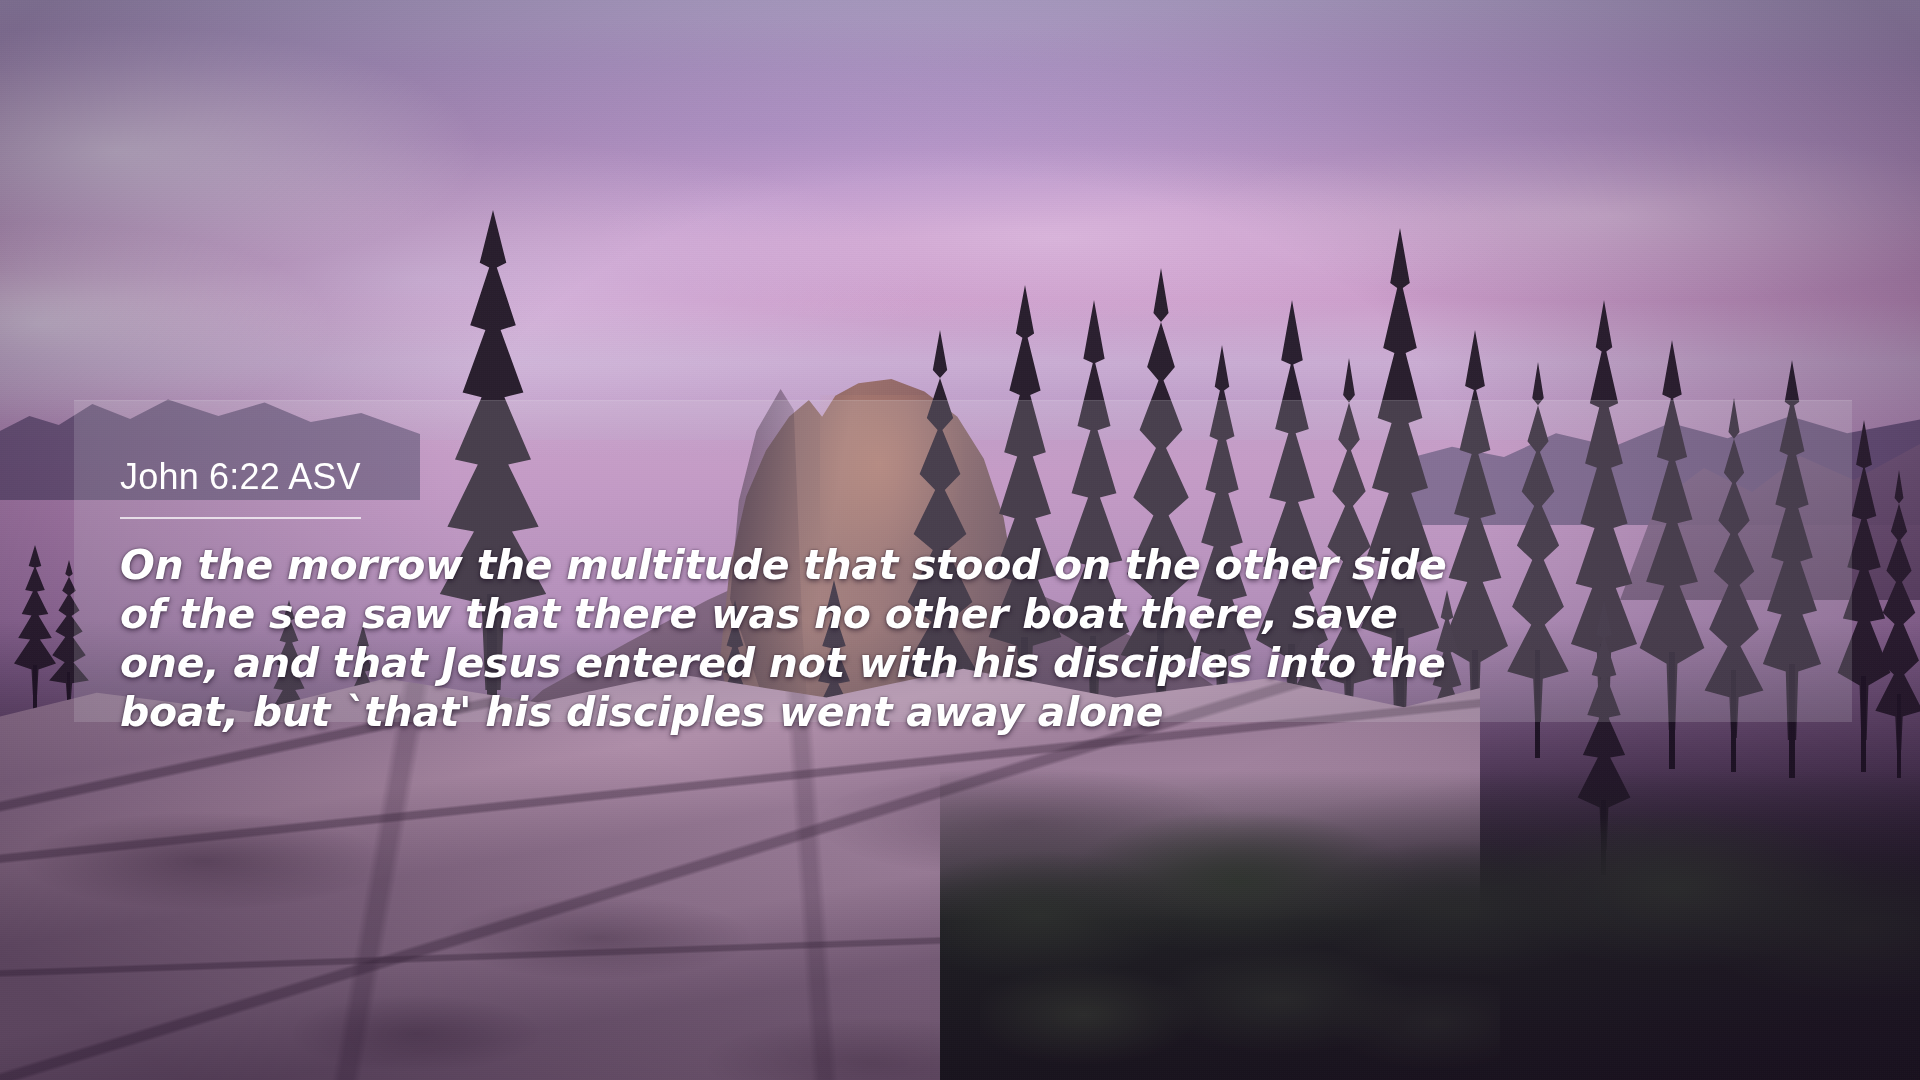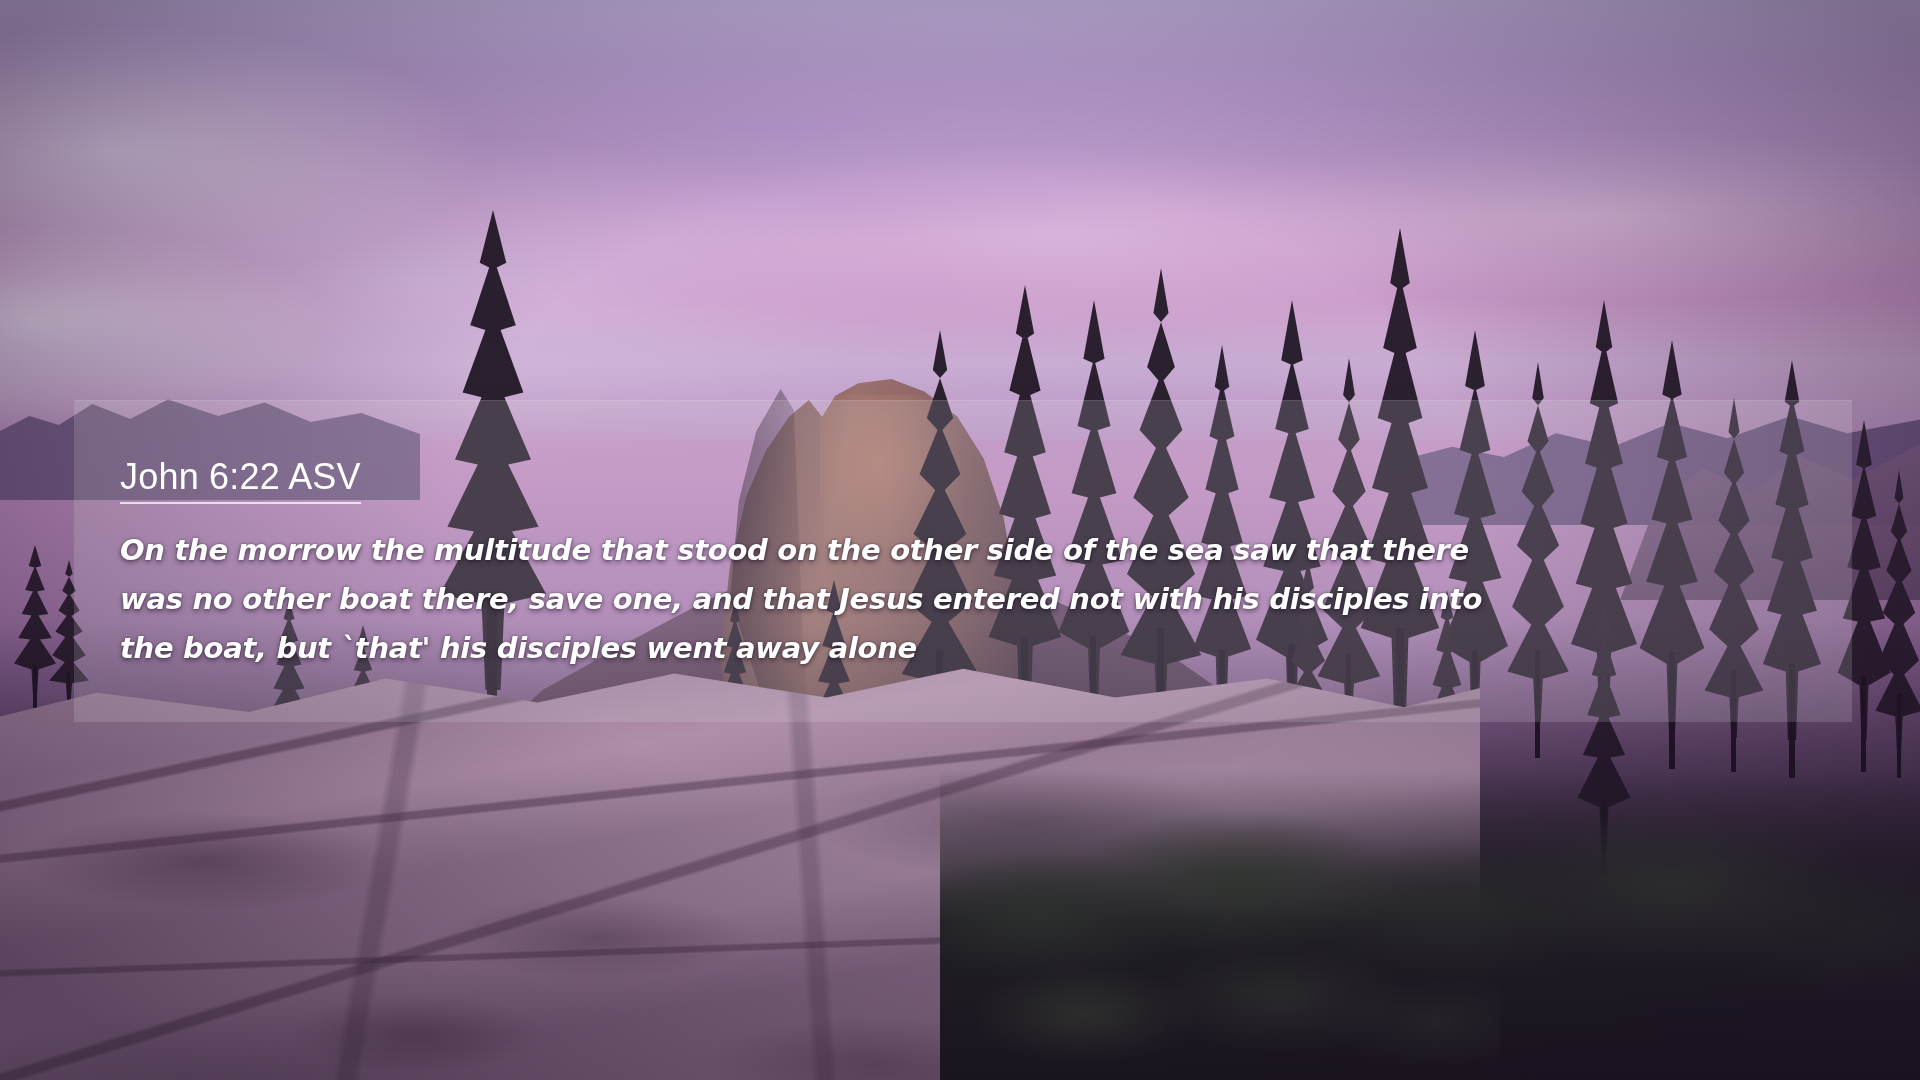--- a/index.html
+++ b/index.html
@@ -207,38 +207,38 @@
 
   #verse-inner {
     position:absolute;
     left:46px; top:0;
     width:1700px;
   }
 
   #verse-ref {
     display:inline-block;
     margin-top:58px;
-    padding-bottom:6px;
+    padding-bottom:21px;
     border-bottom:2px solid rgba(255,255,255,.72);
     color:#ffffff;
     font-family:"Liberation Sans", sans-serif;
     font-size:36px;
     font-weight:400;
     letter-spacing:.2px;
     line-height:1.02;
     white-space:nowrap;
   }
 
   #verse-text {
     margin-top:22px;
     color:#ffffff;
     font-family:"DejaVu Sans", sans-serif;
     font-style:italic;
     font-weight:bold;
-    font-size:29px;
+    font-size:41px;
     line-height:49px;
     letter-spacing:-0.3px;
     width:1370px;
     text-shadow:0 2px 5px rgba(20,8,28,.55), 0 0 2px rgba(20,8,28,.45);
   }
 </style>
 </head>
 <body>
 
 <div id="scene">

